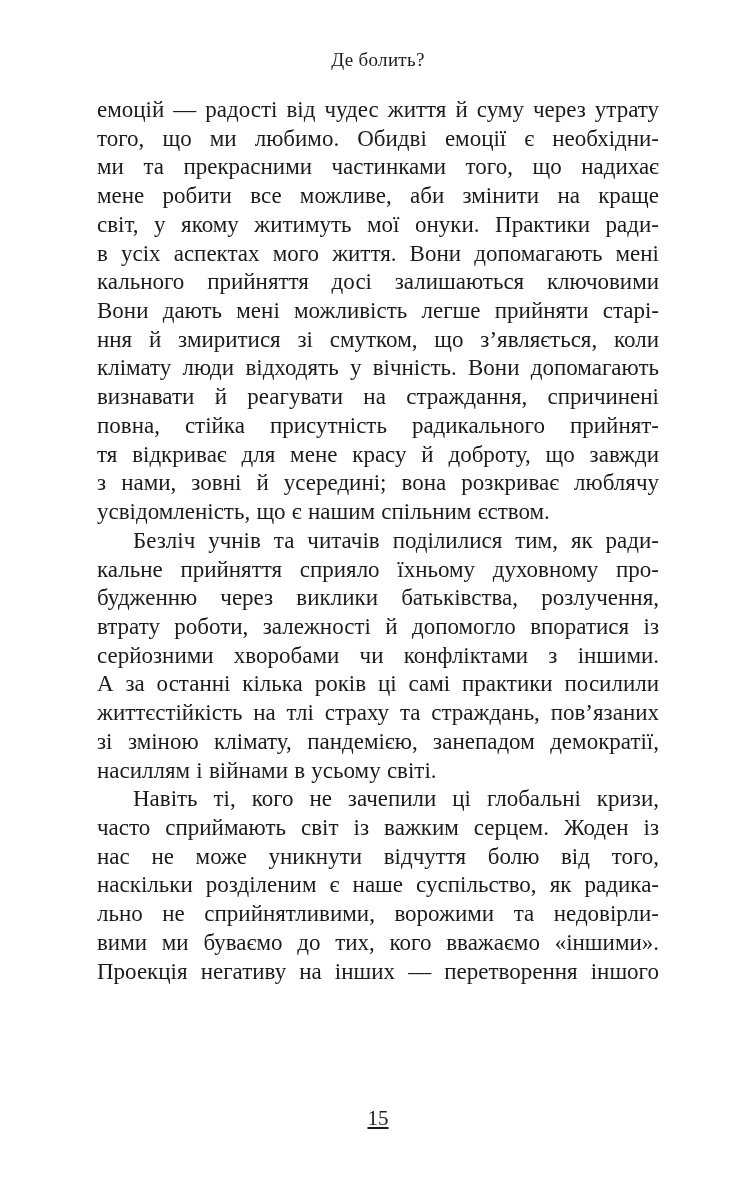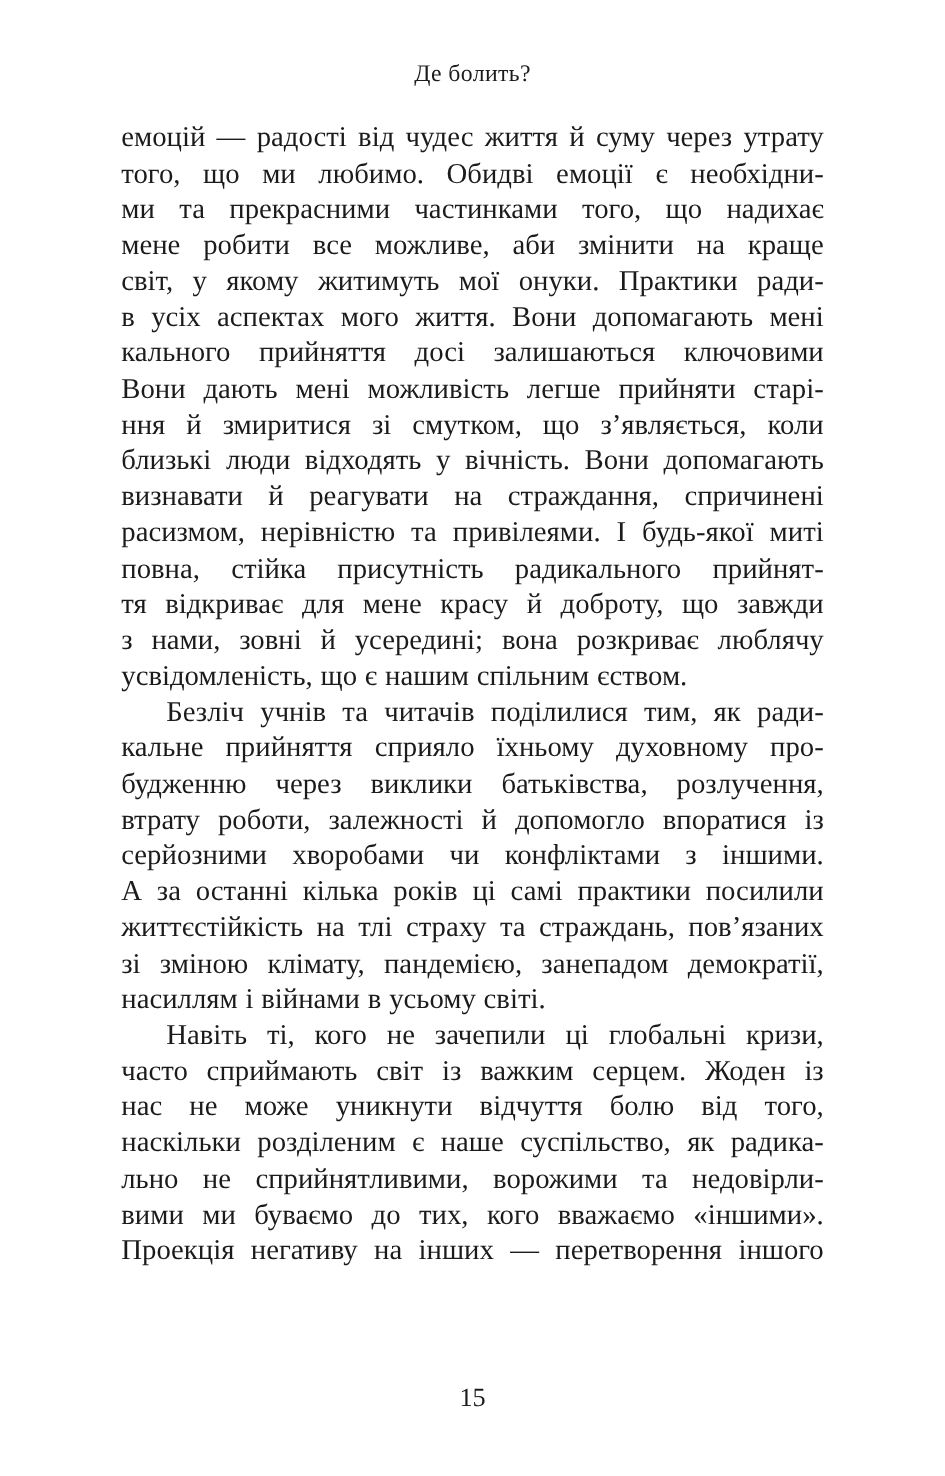--- a/index.html
+++ b/index.html
@@ -51,41 +51,41 @@
   }
   .page-number {
     position: absolute;
     top: 1105px;
     left: 0;
     width: 756px;
     text-align: center;
     font-size: 21px;
     line-height: 26px;
     color: #1b1b1b;
+    text-decoration: underline;
   }
 </style>
 </head>
 <body>
 
 <div class="page">
   <div class="running-header">Де болить?</div>
 
   <div class="body-text" id="body-text">
       <div class="line">емоцій — радості від чудес життя й суму через утрату</div>
       <div class="line">того, що ми любимо. Обидві емоції є необхідни-</div>
       <div class="line">ми та прекрасними частинками того, що надихає</div>
       <div class="line">мене робити все можливе, аби змінити на краще</div>
       <div class="line">світ, у якому житимуть мої онуки. Практики ради-</div>
       <div class="line">в усіх аспектах мого життя. Вони допомагають мені</div>
       <div class="line">кального прийняття досі залишаються ключовими</div>
       <div class="line">Вони дають мені можливість легше прийняти старі-</div>
       <div class="line">ння й змиритися зі смутком, що з’являється, коли</div>
-      <div class="line">близькі люди відходять у вічність. Вони допомагають</div>
+      <div class="line">клімату люди відходять у вічність. Вони допомагають</div>
       <div class="line">визнавати й реагувати на страждання, спричинені</div>
-      <div class="line">расизмом, нерівністю та привілеями. І будь-якої миті</div>
       <div class="line">повна, стійка присутність радикального прийнят-</div>
       <div class="line">тя відкриває для мене красу й доброту, що завжди</div>
       <div class="line">з нами, зовні й усередині; вона розкриває люблячу</div>
       <div class="line no-justify">усвідомленість, що є нашим спільним єством.</div>
       <div class="line indent">Безліч учнів та читачів поділилися тим, як ради-</div>
       <div class="line">кальне прийняття сприяло їхньому духовному про-</div>
       <div class="line">будженню через виклики батьківства, розлучення,</div>
       <div class="line">втрату роботи, залежності й допомогло впоратися із</div>
       <div class="line">серйозними хворобами чи конфліктами з іншими.</div>
       <div class="line">А за останні кілька років ці самі практики посилили</div>

